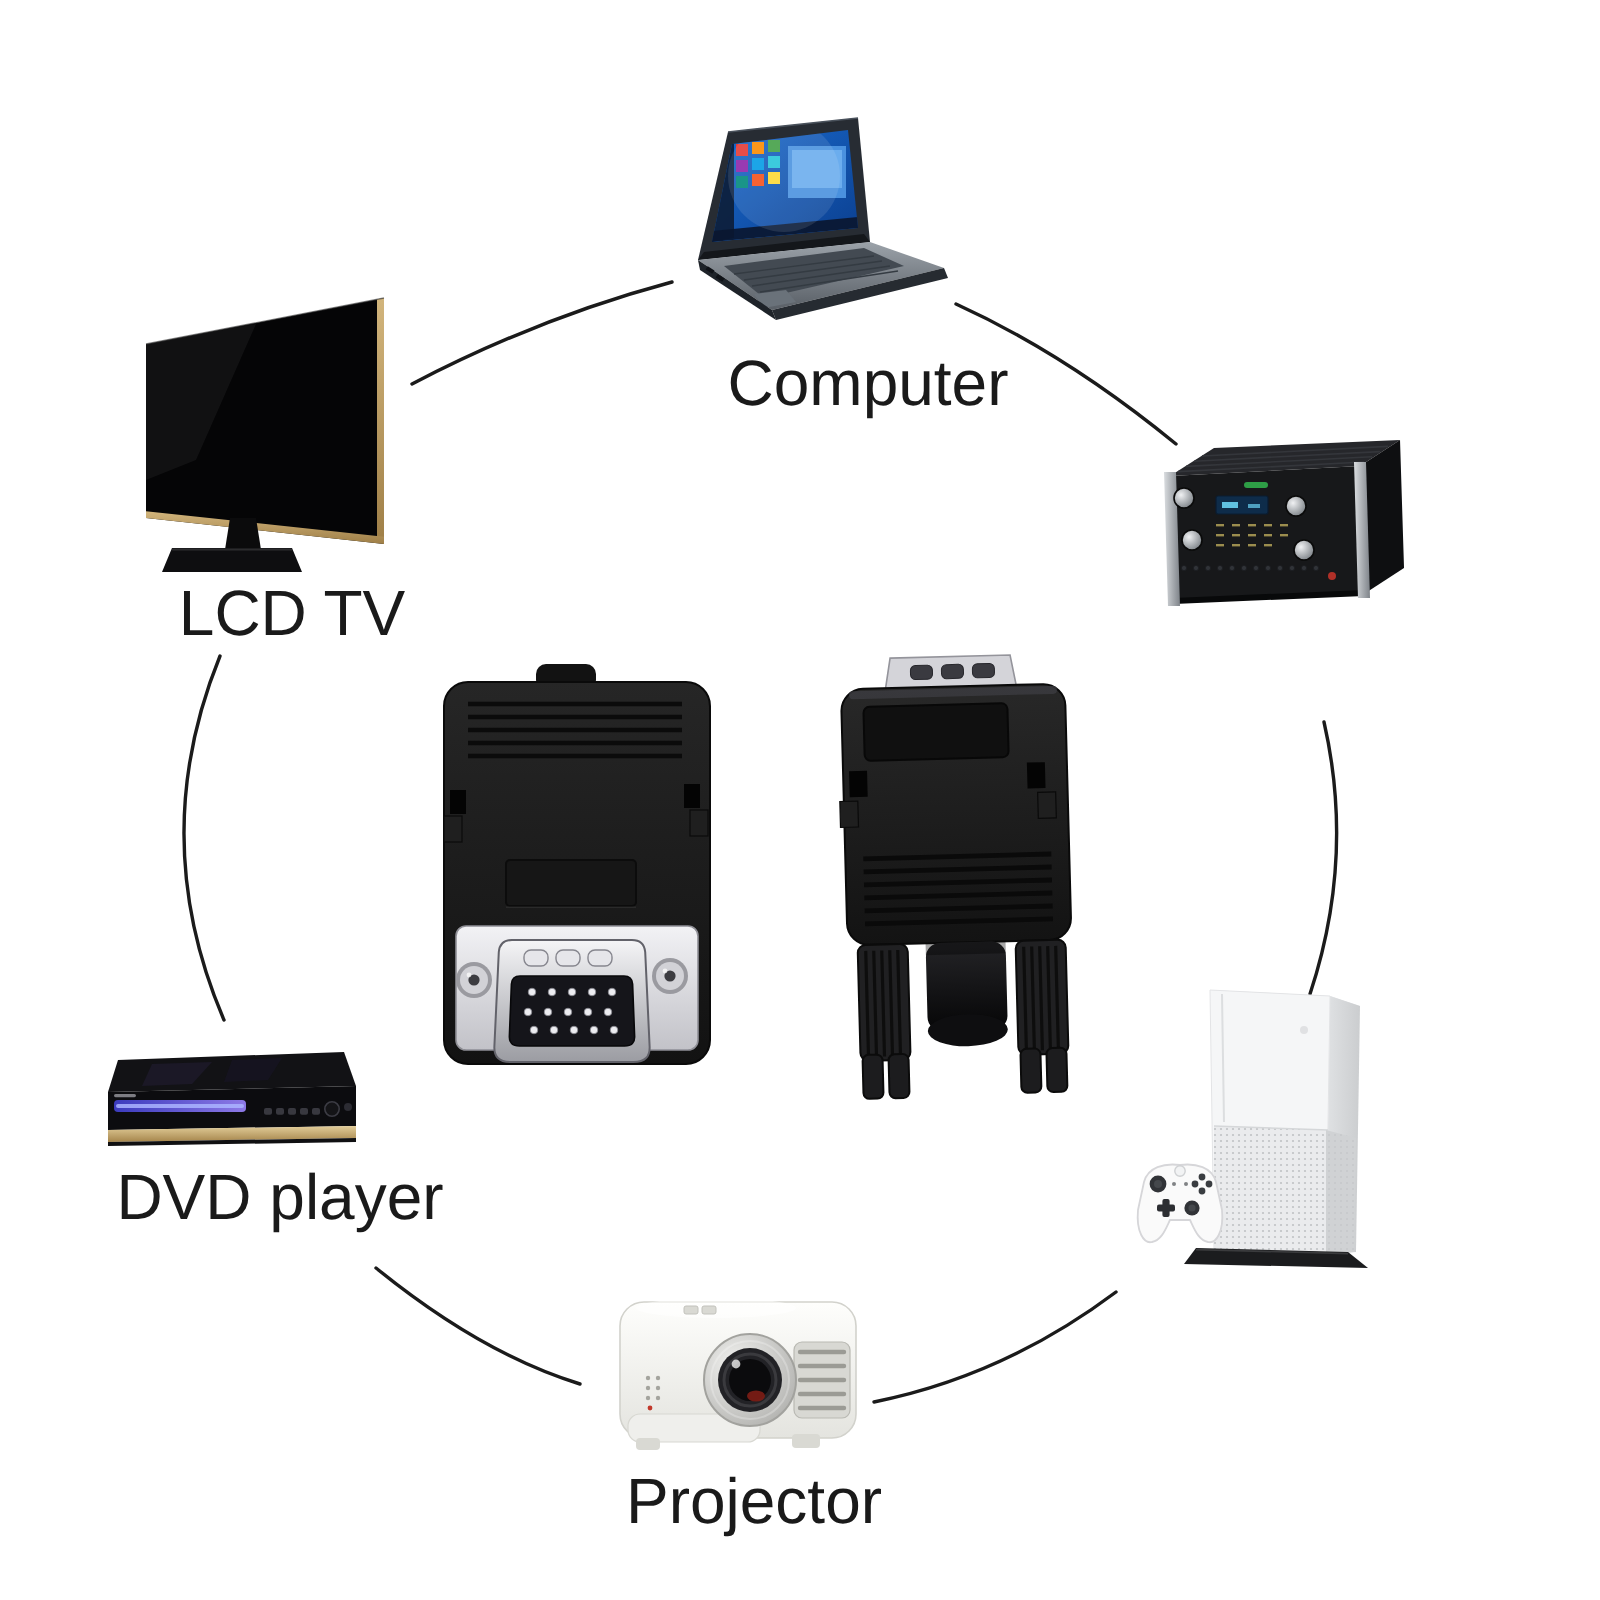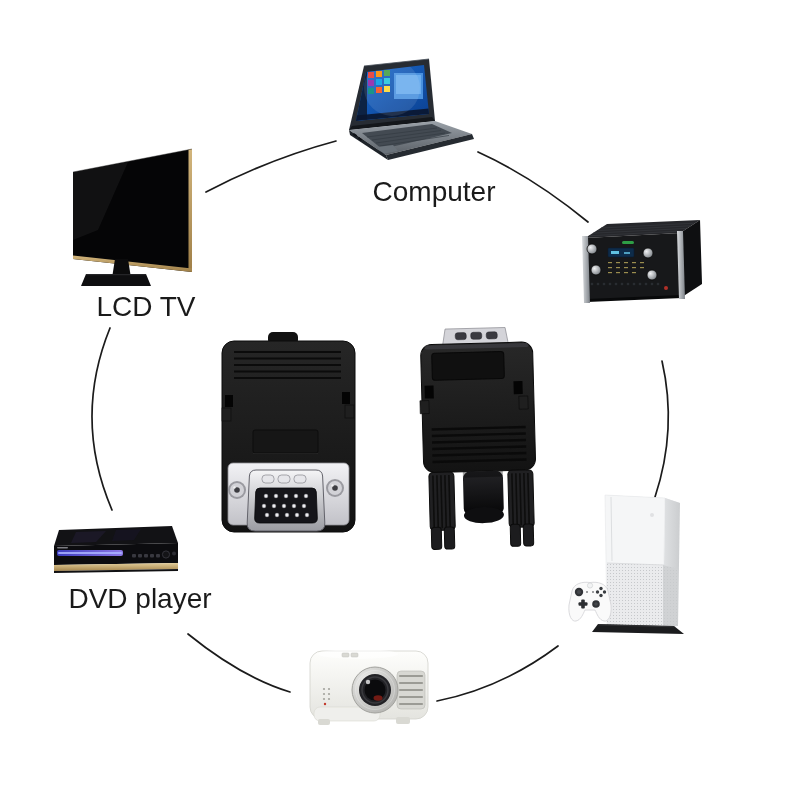--- a/index.html
+++ b/index.html
@@ -3,21 +3,21 @@
 <meta charset="utf-8">
 <title>VGA adapter connectivity diagram</title>
 <style>
   html,body{margin:0;padding:0;background:#ffffff;}
   .stage{position:relative;width:800px;height:800px;background:#ffffff;overflow:hidden;
          font-family:"Liberation Sans",sans-serif;}
   .layer{position:absolute;left:0;top:0;}
   figure.device{position:absolute;margin:0;padding:0;}
   .dev-label{position:absolute;transform:translate(-50%,-50%);
              font-family:"Liberation Sans",sans-serif;
-             font-size:28px;font-weight:400;color:#1a1a1a;
+             font-size:32px;font-weight:400;color:#1a1a1a;
              white-space:nowrap;letter-spacing:0px;}
   .tilt{transform:rotate(-1.5deg);}
 </style>
 </head>
 <body>
 
 <div class="stage">
 
   <svg class="layer" width="800" height="800" viewBox="0 0 800 800">
     <g fill="none" stroke="#1b1b1b" stroke-width="1.7" stroke-linecap="round">
@@ -453,16 +453,17 @@
             <circle cx="43" cy="107.5" r="1.7"></circle>
         </g>
         <circle cx="32" cy="97.5" r="2.6" fill="#f2f3f4" stroke="#cfd1d3" stroke-width="0.7"></circle>
         <circle cx="29" cy="104" r="1" fill="#808285"></circle>
           <circle cx="35" cy="104" r="1" fill="#808285"></circle>
       </g>
     </svg>
   </figure>
 
   <div class="dev-label" style="left:434px;top:192px;">Computer</div>
+  <div class="dev-label" style="left:377px;top:751px;">Projector</div>
   <div class="dev-label" style="left:140px;top:599px;">DVD player</div>
   <div class="dev-label" style="left:146px;top:307px;">LCD TV</div>
 
 </div>
 
 </body></html>

